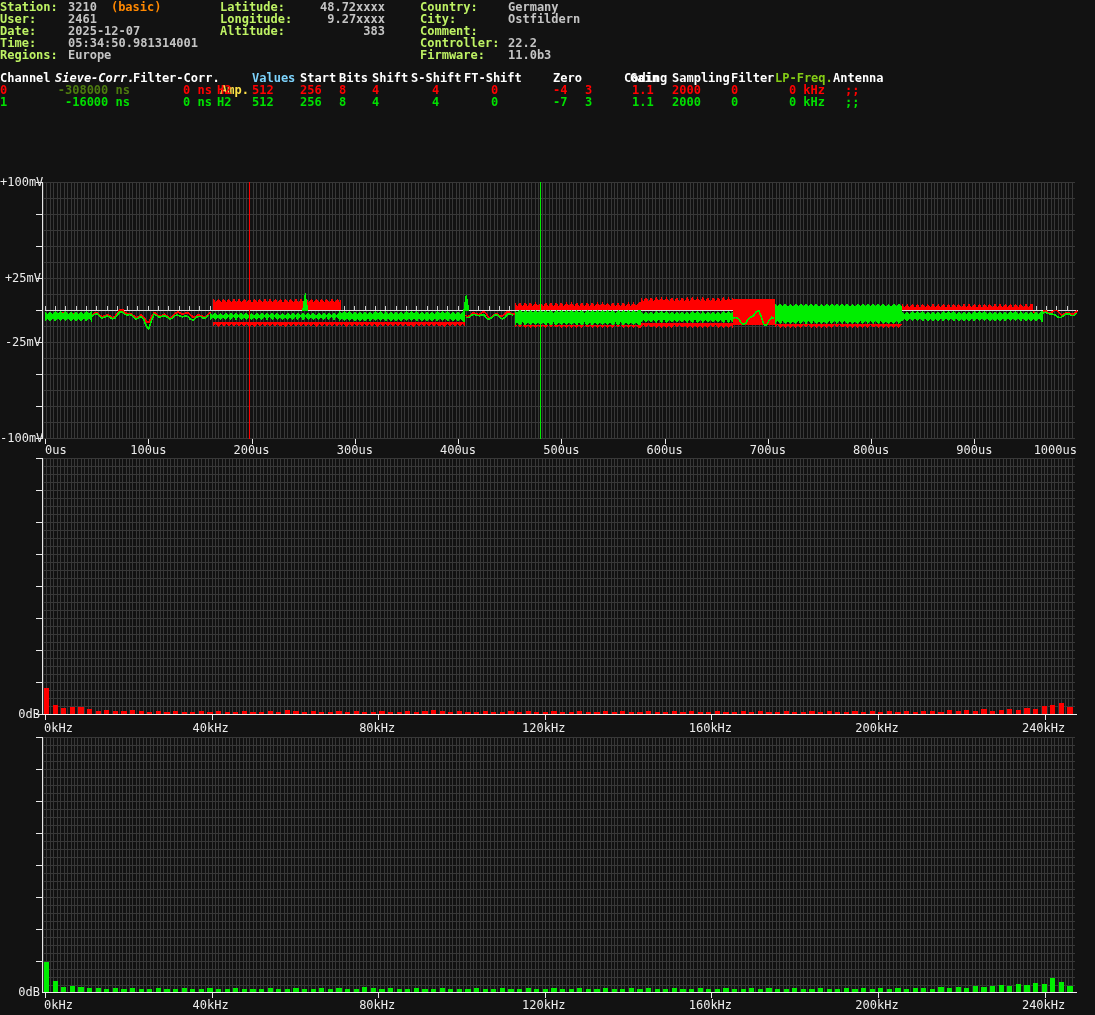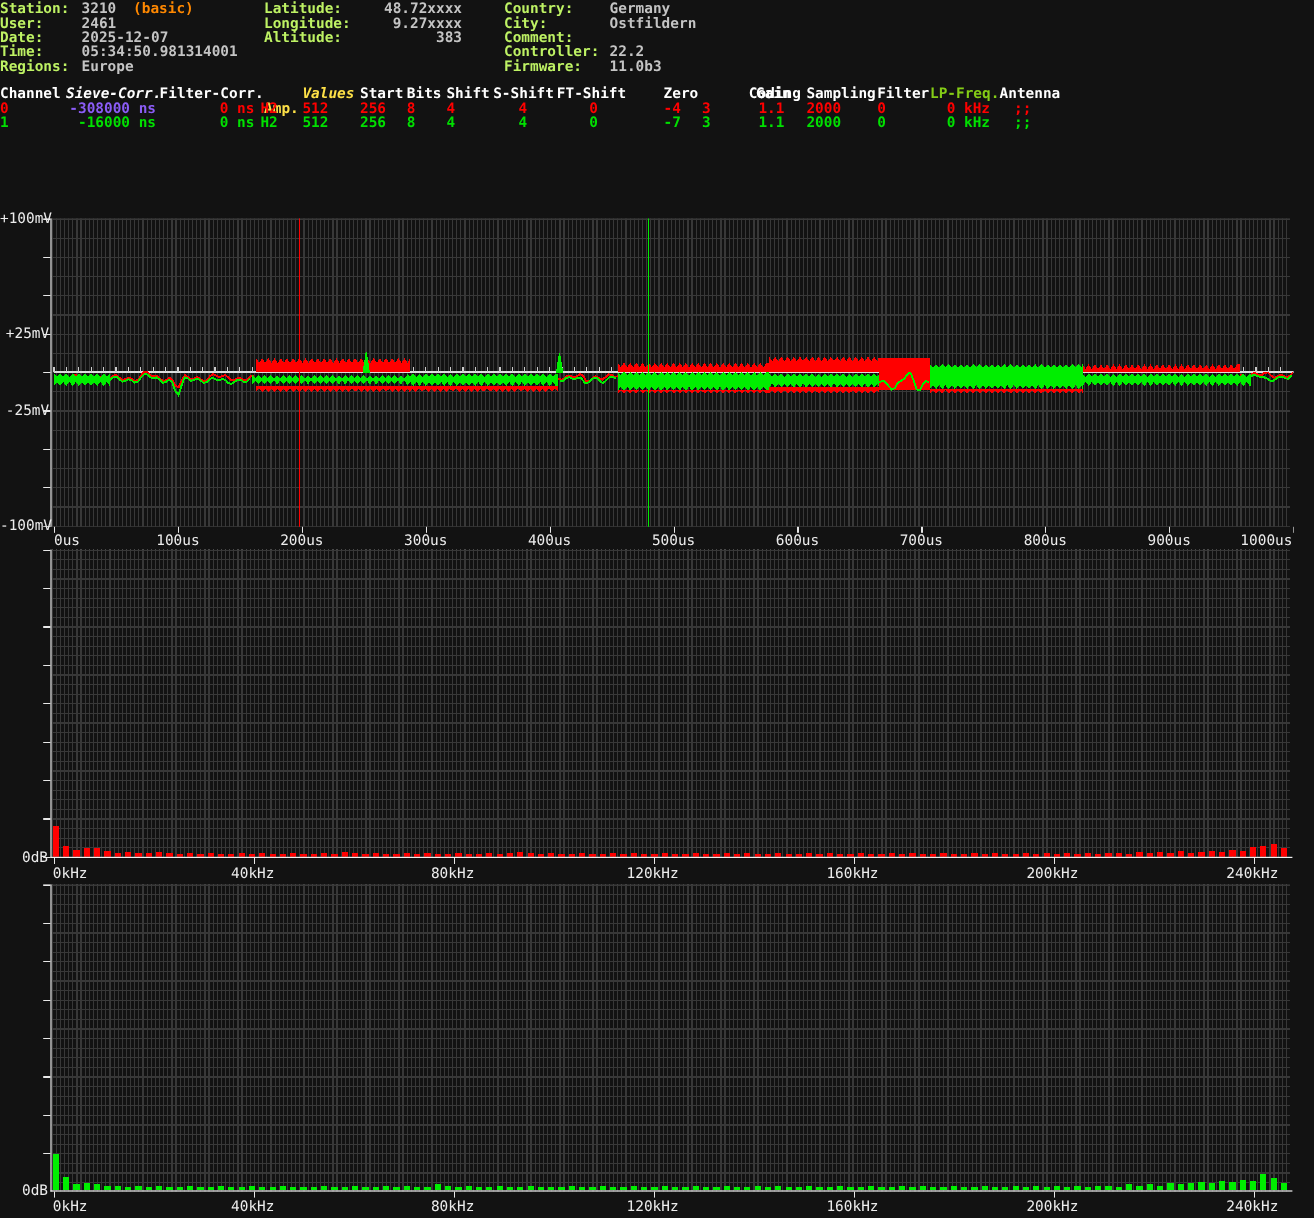--- a/index.html
+++ b/index.html
@@ -84,35 +84,35 @@
   <span class="val" style="left:508px;top:37px">22.2</span>
   <span class="lab" style="left:420px;top:49px">Firmware:</span>
   <span class="val" style="left:508px;top:49px">11.0b3</span>
 </div>
 
 <div id="channel-table">
     <span style="left: 0px; top: 72px; width: 55px; color: rgb(255, 255, 255);">Channel</span>
     <span style="left: 55px; top: 72px; width: 78px; color: rgb(255, 255, 255); font-style: italic;">Sieve-Corr.</span>
     <span style="left: 133px; top: 72px; width: 84px; color: rgb(255, 255, 255);">Filter-Corr.</span>
     <span style="left: 217px; top: 84px; width: 35px; color: #fde047; text-align: center;">Amp.</span>
-    <span style="left: 252px; top: 72px; width: 48px; color: #fde047; font-style: italic;">Values</span>
+    <span style="left: 252px; top: 72px; width: 48px; color: #7dd3fc;">Values</span>
     <span style="left: 300px; top: 72px; width: 39px; color: rgb(255, 255, 255);">Start</span>
     <span style="left: 339px; top: 72px; width: 33px; color: rgb(255, 255, 255);">Bits</span>
     <span style="left: 372px; top: 72px; width: 39px; color: rgb(255, 255, 255);">Shift</span>
     <span style="left: 411px; top: 72px; width: 53px; color: rgb(255, 255, 255);">S-Shift</span>
     <span style="left: 464px; top: 72px; width: 89px; color: rgb(255, 255, 255);">FT-Shift</span>
     <span style="left: 553px; top: 72px; width: 31px; color: rgb(255, 255, 255);">Zero</span>
     <span style="left: 584px; top: 72px; width: 46px; color: rgb(255, 255, 255); margin-left: 40px;">Coding</span>
     <span style="left: 630px; top: 72px; width: 42px; color: rgb(255, 255, 255);">Gain</span>
     <span style="left: 672px; top: 72px; width: 59px; color: rgb(255, 255, 255);">Sampling</span>
     <span style="left: 731px; top: 72px; width: 44px; color: rgb(255, 255, 255);">Filter</span>
     <span style="left: 775px; top: 72px; width: 58px; color: #84cc16;">LP-Freq.</span>
     <span style="left: 833px; top: 72px; width: 62px; color: rgb(255, 255, 255);">Antenna</span>
     <span style="left: 0px; top: 84px; width: 55px; color: rgb(255, 0, 0); padding-left: 0px;">0</span>
-    <span style="left: 55px; top: 84px; width: 78px; color: #8b5cf6; text-align: right; padding-right: 3px;">-308000 ns</span>
+    <span style="left: 55px; top: 84px; width: 78px; color: #4d7c0f; text-align: right; padding-right: 3px;">-308000 ns</span>
     <span style="left: 133px; top: 84px; width: 84px; color: rgb(255, 0, 0); text-align: right; padding-right: 5px;">0 ns</span>
     <span style="left: 217px; top: 84px; width: 35px; color: rgb(255, 0, 0); padding-left: 0px;">H2</span>
     <span style="left: 252px; top: 84px; width: 48px; color: rgb(255, 0, 0); padding-left: 0px;">512</span>
     <span style="left: 300px; top: 84px; width: 39px; color: rgb(255, 0, 0); padding-left: 0px;">256</span>
     <span style="left: 339px; top: 84px; width: 33px; color: rgb(255, 0, 0); padding-left: 0px;">8</span>
     <span style="left: 372px; top: 84px; width: 39px; color: rgb(255, 0, 0); padding-left: 0px;">4</span>
     <span style="left: 411px; top: 84px; width: 53px; color: rgb(255, 0, 0); padding-left: 21px;">4</span>
     <span style="left: 464px; top: 84px; width: 89px; color: rgb(255, 0, 0); padding-left: 27px;">0</span>
     <span style="left: 553px; top: 84px; width: 31px; color: rgb(255, 0, 0); padding-left: 0px;">-4</span>
     <span style="left: 584px; top: 84px; width: 46px; color: rgb(255, 0, 0); padding-left: 1px;">3</span>

